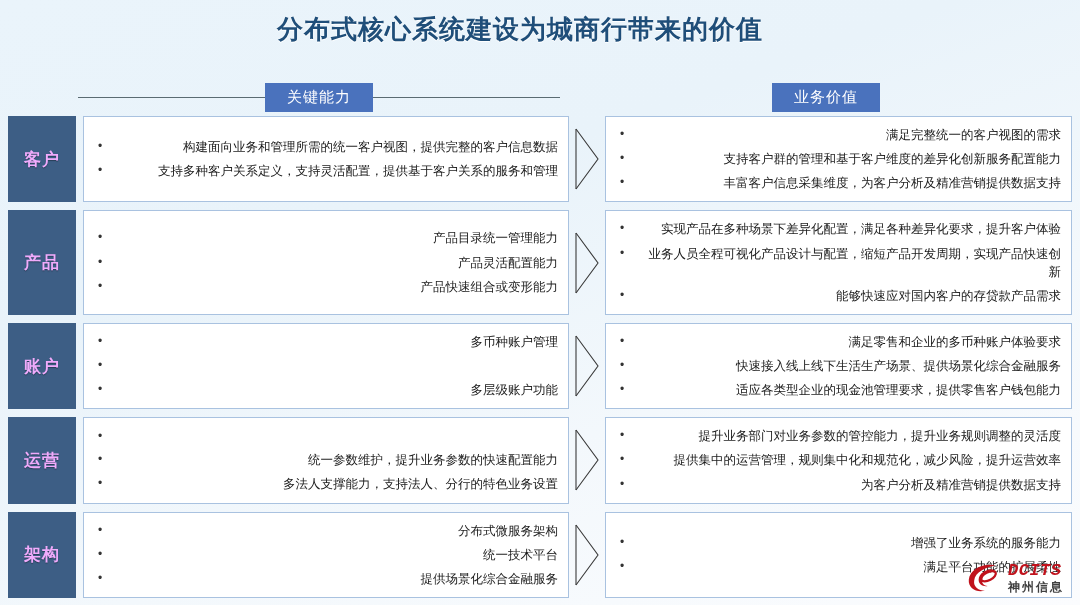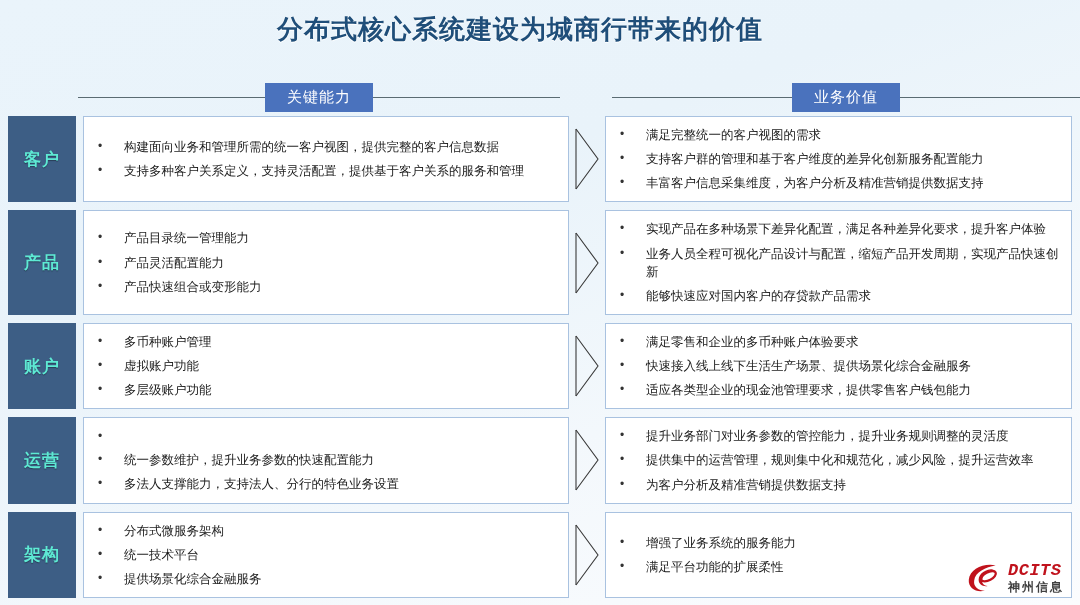--- a/index.html
+++ b/index.html
@@ -44,21 +44,21 @@
     height: 34px;
   }
   .hdr-group {
     position: absolute;
     top: 0;
     height: 34px;
     display: flex;
     align-items: center;
   }
   .hdr-group.left  { left: 78px;  width: 482px; }
-  .hdr-group.right { left: 612px; width: 468px; }
+  .hdr-group.right { left: 592px; width: 468px; flex-direction: column; }
 
   .hdr-line {
     flex: 1 1 auto;
     height: 0;
     border-top: 1px solid #5a6b72;
     margin-top: 1px;
   }
   .hdr-chip {
     flex: 0 0 auto;
     background: #4a72bd;
@@ -82,21 +82,21 @@
     position: relative;
     display: flex;
     align-items: stretch;
     margin-bottom: 8px;
   }
   .row:last-child { margin-bottom: 0; }
 
   .row-label {
     flex: 0 0 68px;
     background: #3d5e85;
-    color: #5eead4;
+    color: #f0abfc;
     font-size: 17px;
     font-weight: bold;
     display: flex;
     align-items: center;
     justify-content: center;
     letter-spacing: 1px;
     text-shadow: 0 1px 1px rgba(0,0,0,0.35);
   }
 
   .cap-box {
@@ -143,20 +143,21 @@
   .bullet .dot {
     flex: 0 0 26px;
     text-align: left;
     padding-left: 6px;
     color: #333;
     font-size: 12px;
     line-height: 1.45;
   }
   .bullet .txt {
     flex: 1 1 auto;
+    text-align: right;
   }
 
   
   .row.h1 .row-label, .row.h1 .cap-box, .row.h1 .val-box { min-height: 72px; }
   .row.h2 .row-label, .row.h2 .cap-box, .row.h2 .val-box { min-height: 78px; }
   .row.h3 .row-label, .row.h3 .cap-box, .row.h3 .val-box { min-height: 78px; }
   .row.h4 .row-label, .row.h4 .cap-box, .row.h4 .val-box { min-height: 78px; }
   .row.h5 .row-label, .row.h5 .cap-box, .row.h5 .val-box { min-height: 72px; }
 
   
@@ -278,21 +279,20 @@
       </div>
       <div class="row h3">
         <div class="row-label">账户</div>
         <div class="cap-box">
           <div class="bullet">
             <span class="dot">•</span>
             <span class="txt">多币种账户管理</span>
           </div>
           <div class="bullet">
             <span class="dot">•</span>
-            <span class="txt">虚拟账户功能</span>
           </div>
           <div class="bullet">
             <span class="dot">•</span>
             <span class="txt">多层级账户功能</span>
           </div>
         </div>
         <div class="chevron">
           <svg width="26" height="64" viewBox="0 0 26 64" aria-hidden="true">
             <polyline points="2,2 24,32 2,62" fill="none" stroke="#3a3a3a" stroke-width="1.1"></polyline>
             <line x1="2" y1="2" x2="2" y2="62" stroke="#3a3a3a" stroke-width="1.1"></line>

